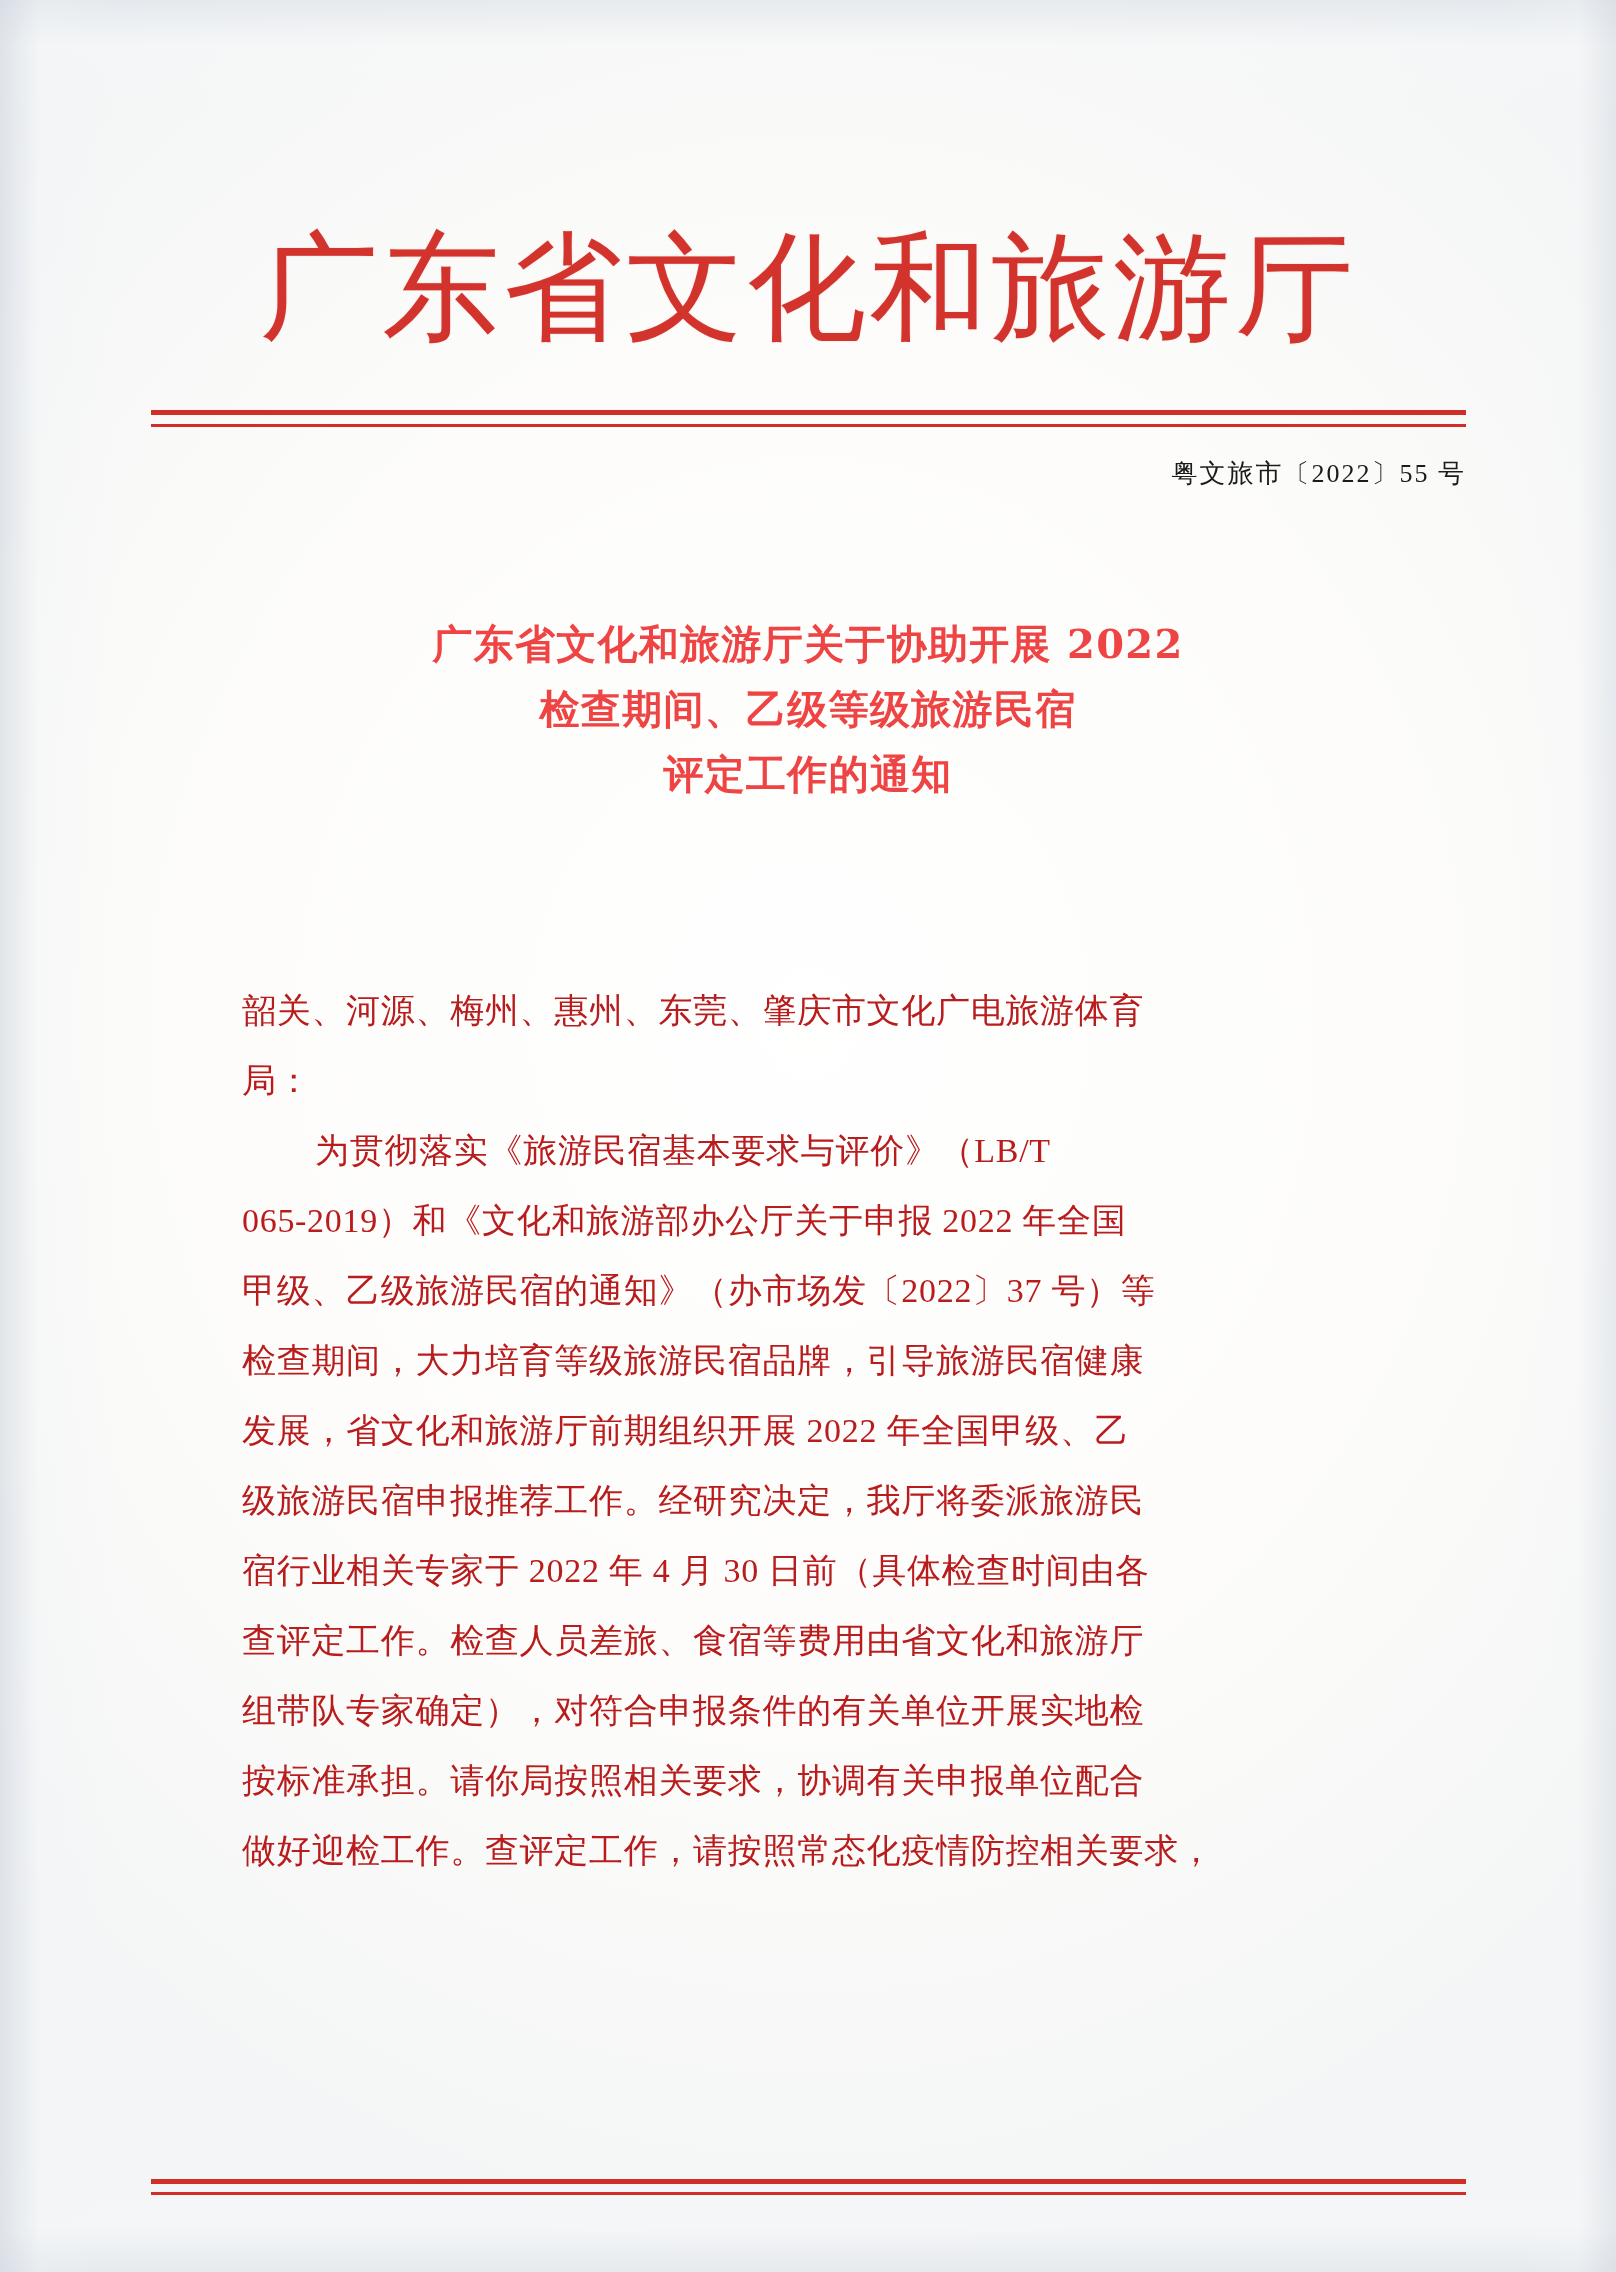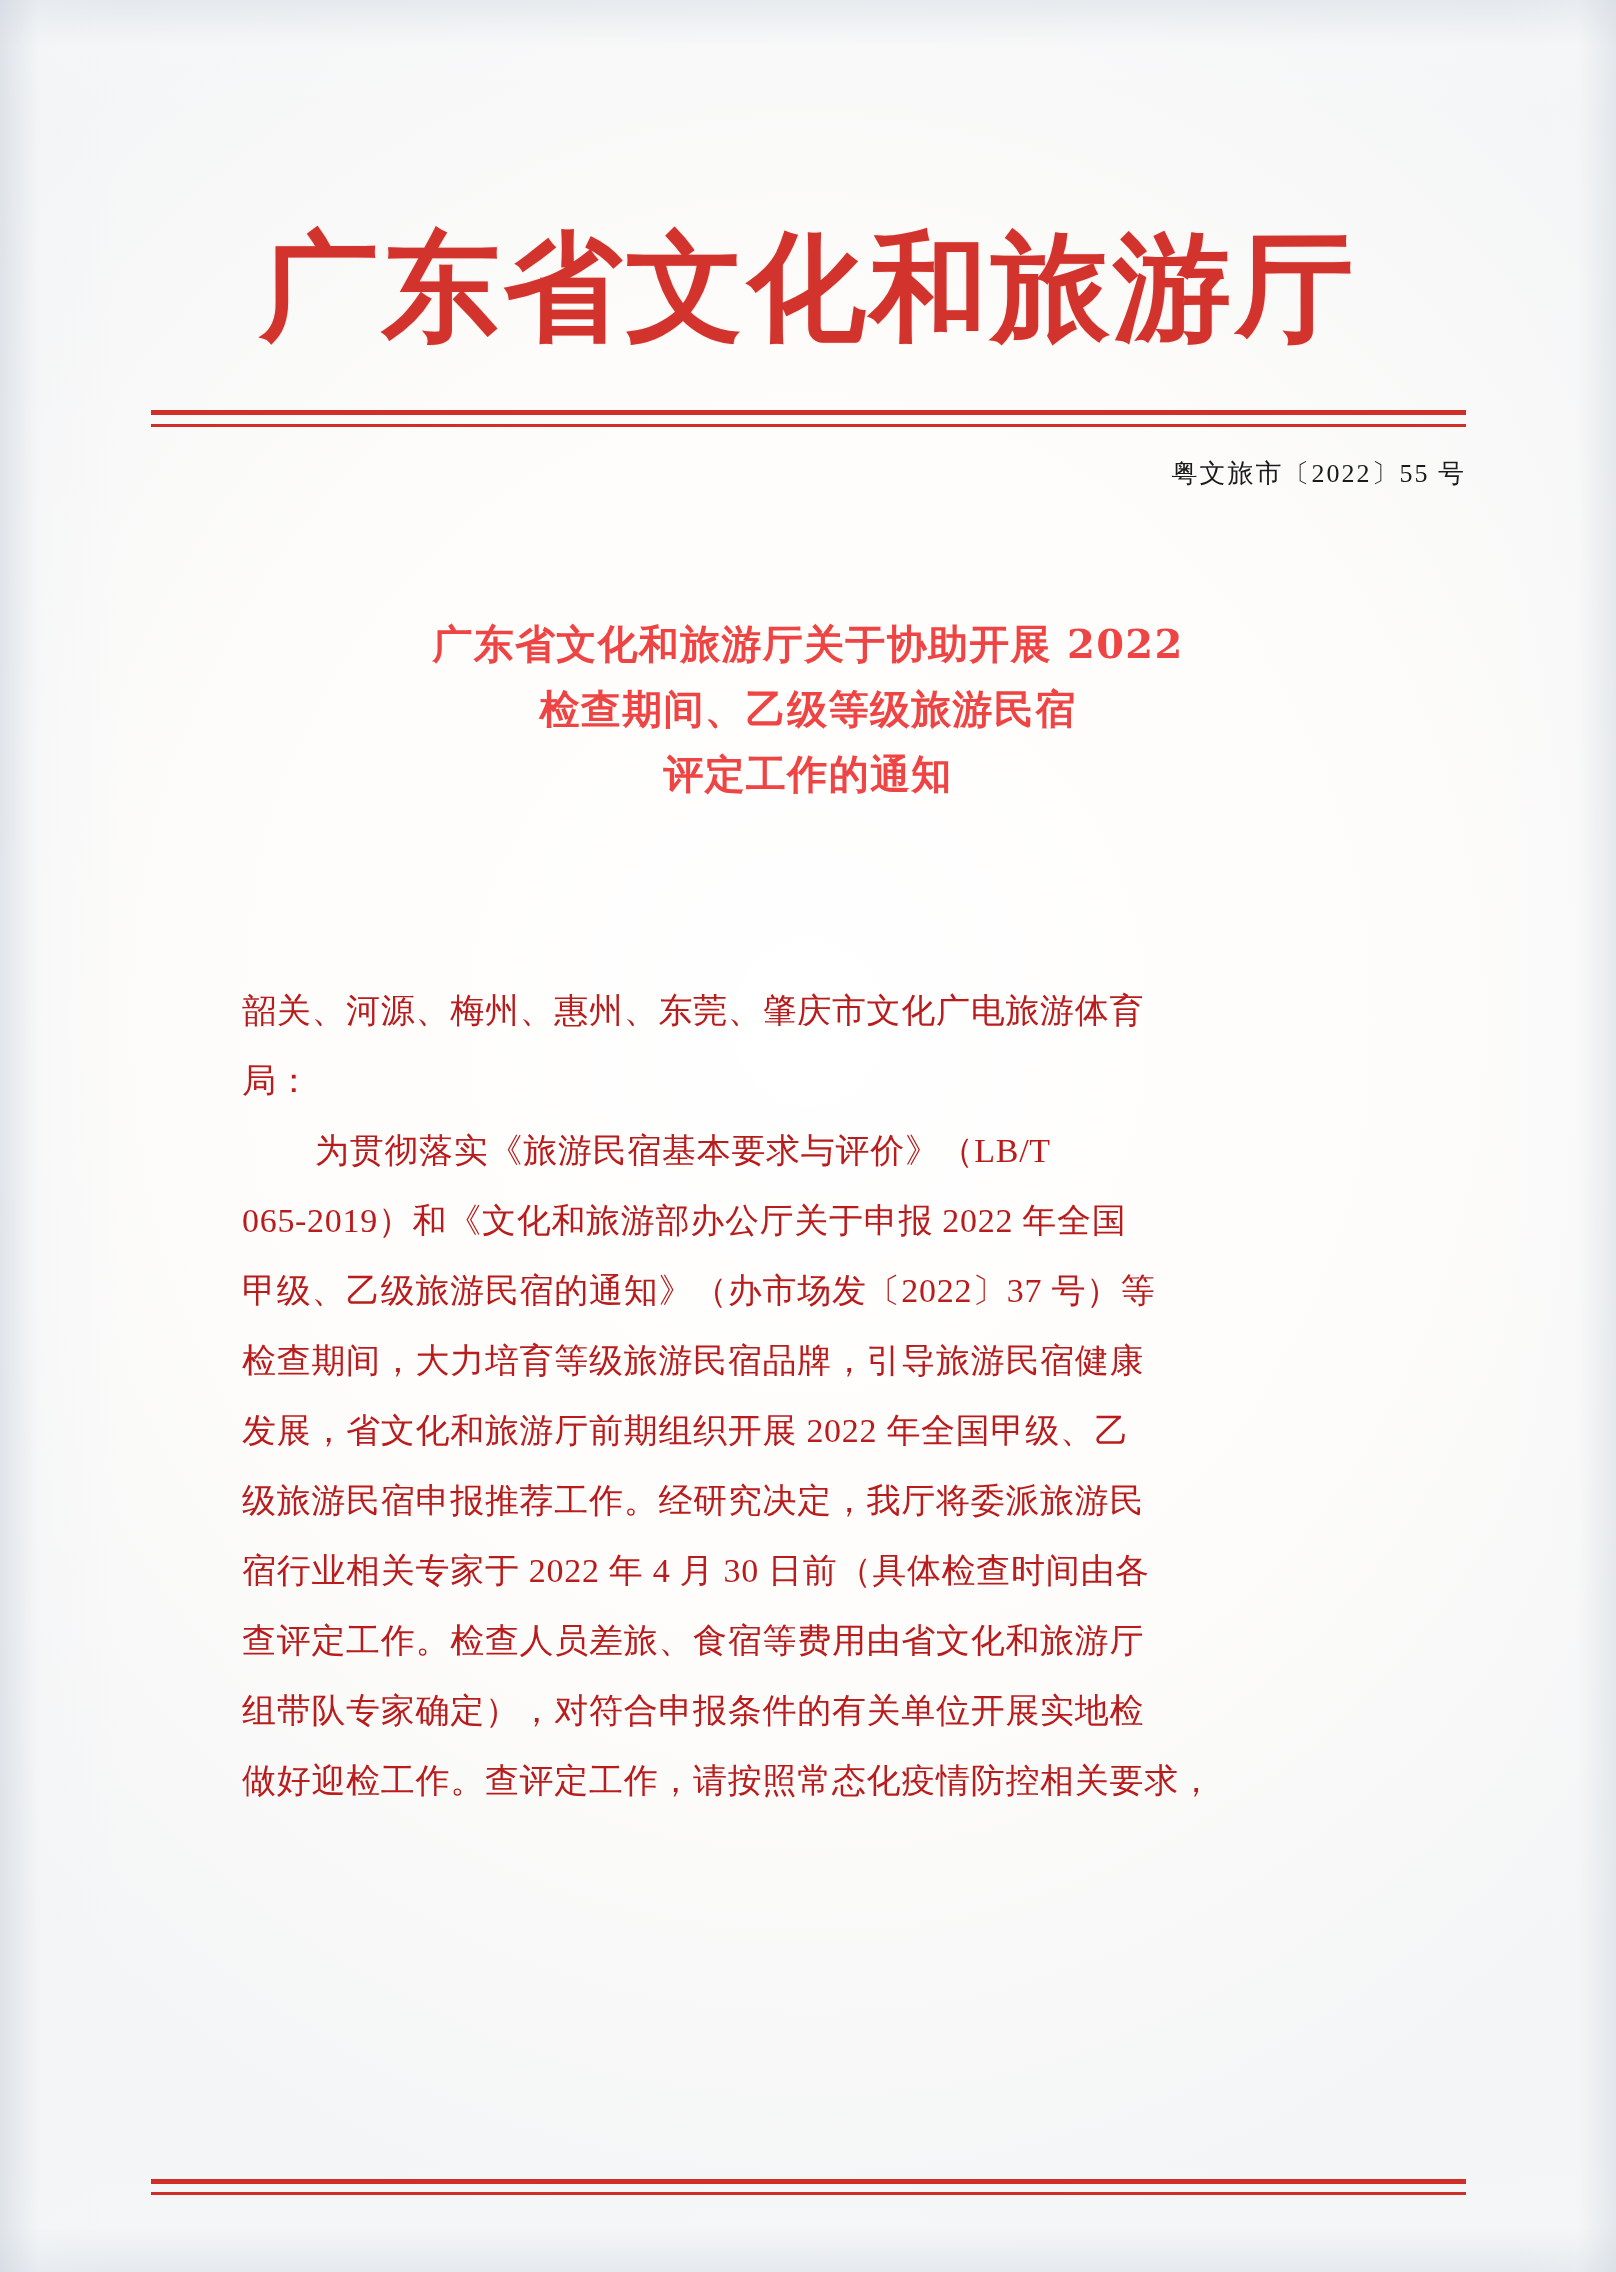--- a/index.html
+++ b/index.html
@@ -44,21 +44,21 @@
   
   .masthead {
     position: absolute;
     top: 228px;
     left: 0;
     width: 100%;
     text-align: center;
   }
   .masthead-title {
     font-family: "DejaVu Serif", "Liberation Serif", serif;
-    font-weight: bold;
+    font-weight: normal;
     font-size: 118px;
     line-height: 1;
     letter-spacing: 3.9px;
     color: #d2332c;
     white-space: nowrap;
     text-shadow: 0 0 1.3px rgba(210,51,44,0.35);
   }
 
   .masthead-rule {
     position: absolute;
@@ -166,20 +166,21 @@
       <div class="body-line">局：</div>
       <div class="body-line indent">为贯彻落实《旅游民宿基本要求与评价》（LB/T</div>
       <div class="body-line">065-2019）和《文化和旅游部办公厅关于申报 2022 年全国</div>
       <div class="body-line">甲级、乙级旅游民宿的通知》（办市场发〔2022〕37 号）等</div>
       <div class="body-line">检查期间，大力培育等级旅游民宿品牌，引导旅游民宿健康</div>
       <div class="body-line">发展，省文化和旅游厅前期组织开展 2022 年全国甲级、乙</div>
       <div class="body-line">级旅游民宿申报推荐工作。经研究决定，我厅将委派旅游民</div>
       <div class="body-line">宿行业相关专家于 2022 年 4 月 30 日前（具体检查时间由各</div>
       <div class="body-line">查评定工作。检查人员差旅、食宿等费用由省文化和旅游厅</div>
       <div class="body-line">组带队专家确定），对符合申报条件的有关单位开展实地检</div>
+      <div class="body-line">按标准承担。请你局按照相关要求，协调有关申报单位配合</div>
       <div class="body-line">做好迎检工作。查评定工作，请按照常态化疫情防控相关要求，</div>
     </div>
 
     <div class="footer-rule thick"></div>
     <div class="footer-rule thin"></div>
 
   </div>
 </div>
 
 

